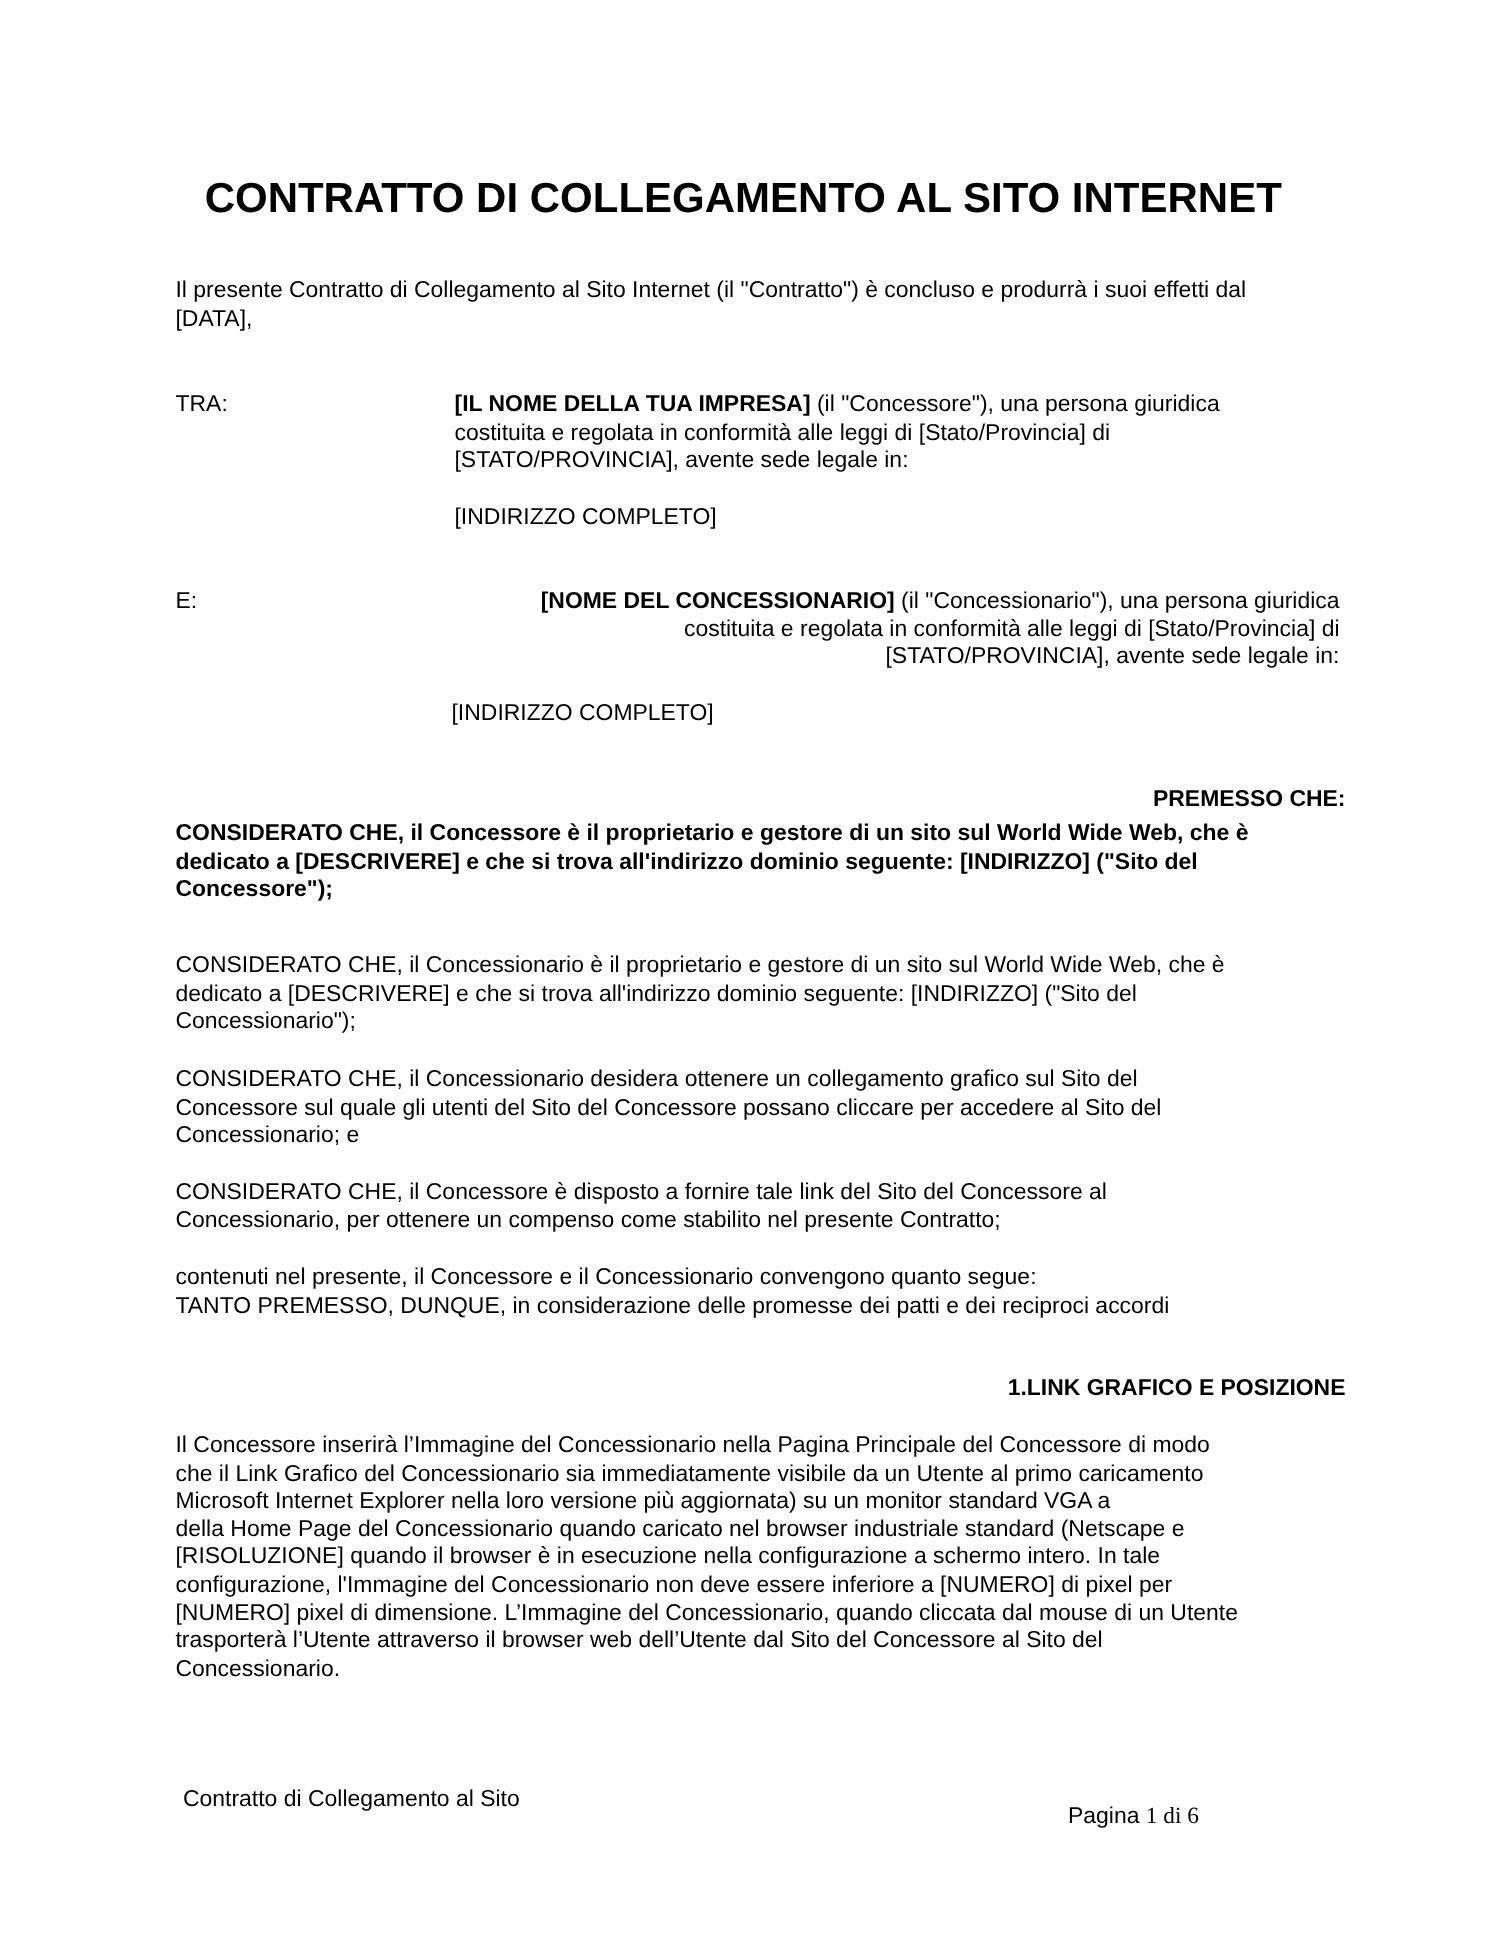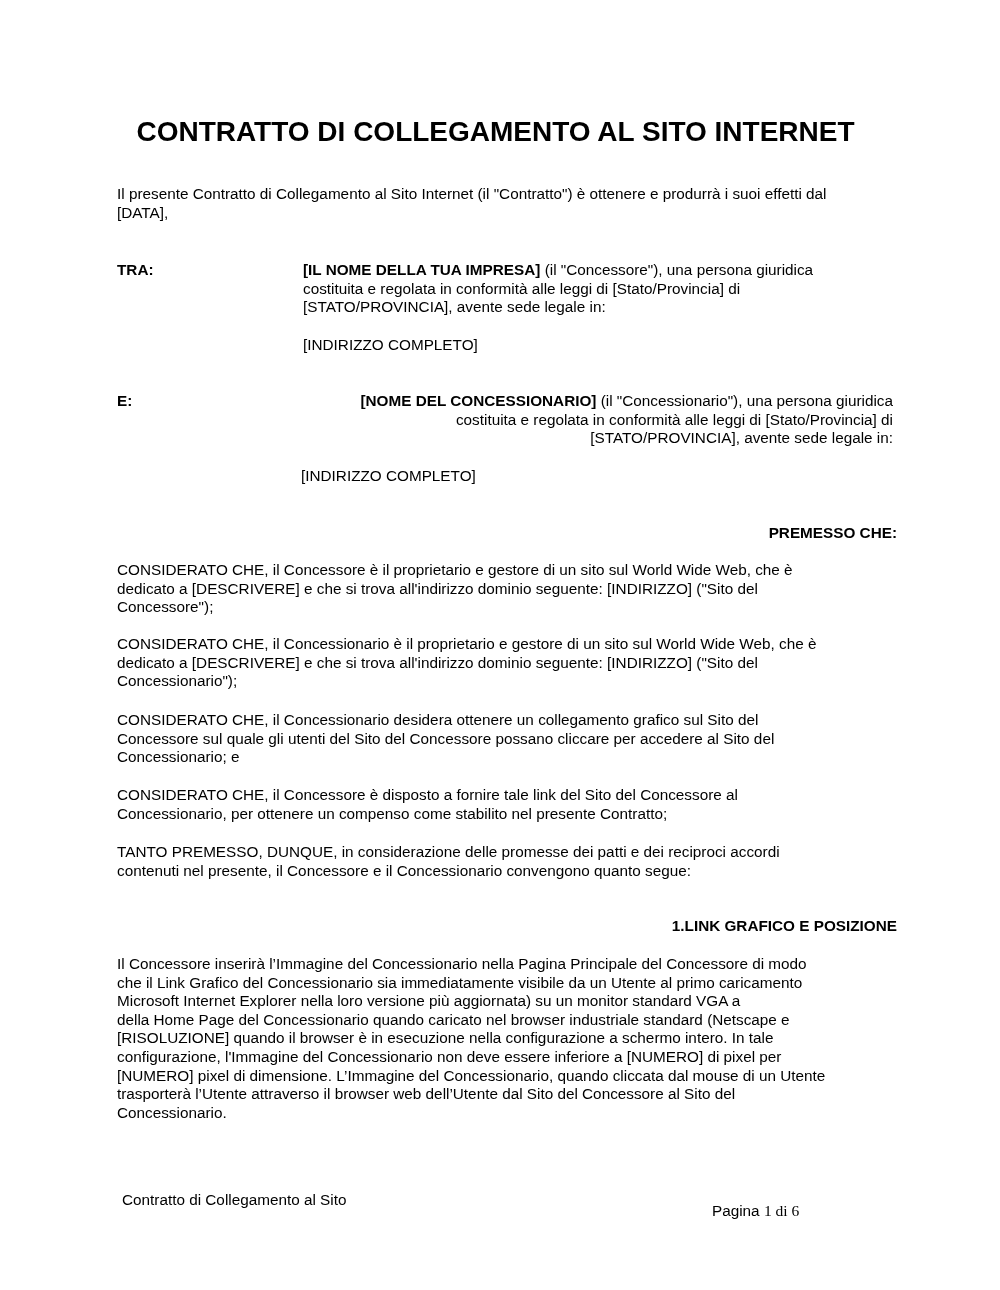--- a/index.html
+++ b/index.html
@@ -2,37 +2,37 @@
 <html><head>
   <meta charset="utf-8">
   <style>
     html, body { margin: 0; padding: 0; background: #ffffff; }
     body { width: 1000px; height: 1290px; position: relative; overflow: hidden; }
     .page { position: absolute; left: 0; top: 0; width: 1000px; height: 1290px; background: #fff; color: #000;
             font-family: "Liberation Sans", sans-serif; font-size: 15.3px; line-height: 18.6px; }
     .abs { position: absolute; }
     .title { left: 0; width: 991px; top: 118px; text-align: center; font-weight: bold; font-size: 28px; line-height: 28px; letter-spacing: 0px; }
     .para { left: 117px; width: 780px; margin: 0; }
-    .label { left: 117px; font-weight: bold; }
+    .label { left: 117px; font-weight: normal; }
     .party { left: 303px; width: 590px; margin: 0; }
     b { font-weight: bold; margin-top: 20px; }
     .heading { font-weight: bold; text-align: right; }
     .footer-left { left: 122px; top: 1191px; }
     .footer-right { left: 712px; top: 1191px; margin-top: 11px; }
     .serif { font-family: "Liberation Serif", serif; font-size: 15.5px; }
   </style>
 </head>
 <body>
 
 <div class="page">
 
   <div class="abs title">CONTRATTO DI COLLEGAMENTO AL SITO INTERNET</div>
 
   <div class="abs para" style="top:185px;">
-    <div>Il presente Contratto di Collegamento al Sito Internet (il "Contratto") è ottenere e produrrà i suoi effetti dal</div>
+    <div>Il presente Contratto di Collegamento al Sito Internet (il "Contratto") è concluso e produrrà i suoi effetti dal</div>
     <div>[DATA],</div>
   </div>
 
   <div class="abs label" style="top:261px;">TRA:</div>
   <div class="abs party" style="top:261px;">
     <div><b>[IL NOME DELLA TUA IMPRESA]</b><span> (il "Concessore"), una persona giuridica</span></div>
     <div>costituita e regolata in conformità alle leggi di [Stato/Provincia] di</div>
     <div>[STATO/PROVINCIA], avente sede legale in:</div>
   </div>
   <div class="abs party" style="top:336px;">[INDIRIZZO COMPLETO]</div>
@@ -40,21 +40,21 @@
   <div class="abs label" style="top:392px;">E:</div>
   <div class="abs party" style="top:392px;text-align:right;">
     <div><b>[NOME DEL CONCESSIONARIO]</b><span> (il "Concessionario"), una persona giuridica</span></div>
     <div>costituita e regolata in conformità alle leggi di [Stato/Provincia] di</div>
     <div>[STATO/PROVINCIA], avente sede legale in:</div>
   </div>
   <div class="abs party" style="top:467px; left:301px;">[INDIRIZZO COMPLETO]</div>
 
   <div class="abs para heading" style="top:524px;">PREMESSO CHE:</div>
 
-  <div class="abs para" style="top:561px;">
+  <div class="abs para" style="top:547px;font-weight:bold;">
     <div>CONSIDERATO CHE, il Concessore è il proprietario e gestore di un sito sul World Wide Web, che è</div>
     <div>dedicato a [DESCRIVERE] e che si trova all'indirizzo dominio seguente: [INDIRIZZO] ("Sito del</div>
     <div>Concessore");</div>
   </div>
 
   <div class="abs para" style="top:635px;">
     <div>CONSIDERATO CHE, il Concessionario è il proprietario e gestore di un sito sul World Wide Web, che è</div>
     <div>dedicato a [DESCRIVERE] e che si trova all'indirizzo dominio seguente: [INDIRIZZO] ("Sito del</div>
     <div>Concessionario");</div>
   </div>
@@ -64,22 +64,22 @@
     <div>Concessore sul quale gli utenti del Sito del Concessore possano cliccare per accedere al Sito del</div>
     <div>Concessionario; e</div>
   </div>
 
   <div class="abs para" style="top:786px;">
     <div>CONSIDERATO CHE, il Concessore è disposto a fornire tale link del Sito del Concessore al</div>
     <div>Concessionario, per ottenere un compenso come stabilito nel presente Contratto;</div>
   </div>
 
   <div class="abs para" style="top:843px;">
+    <div>contenuti nel presente, il Concessore e il Concessionario convengono quanto segue:</div>
     <div>TANTO PREMESSO, DUNQUE, in considerazione delle promesse dei patti e dei reciproci accordi</div>
-    <div>contenuti nel presente, il Concessore e il Concessionario convengono quanto segue:</div>
   </div>
 
   <div class="abs para heading" style="top:917px;">
     <span style="display:inline-block; width:26px;">1.</span><span>LINK GRAFICO E POSIZIONE</span>
   </div>
 
   <div class="abs para" style="top:955px;">
     <div>Il Concessore inserirà l’Immagine del Concessionario nella Pagina Principale del Concessore di modo</div>
     <div>che il Link Grafico del Concessionario sia immediatamente visibile da un Utente al primo caricamento</div>
     <div>Microsoft Internet Explorer nella loro versione più aggiornata) su un monitor standard VGA a</div>

